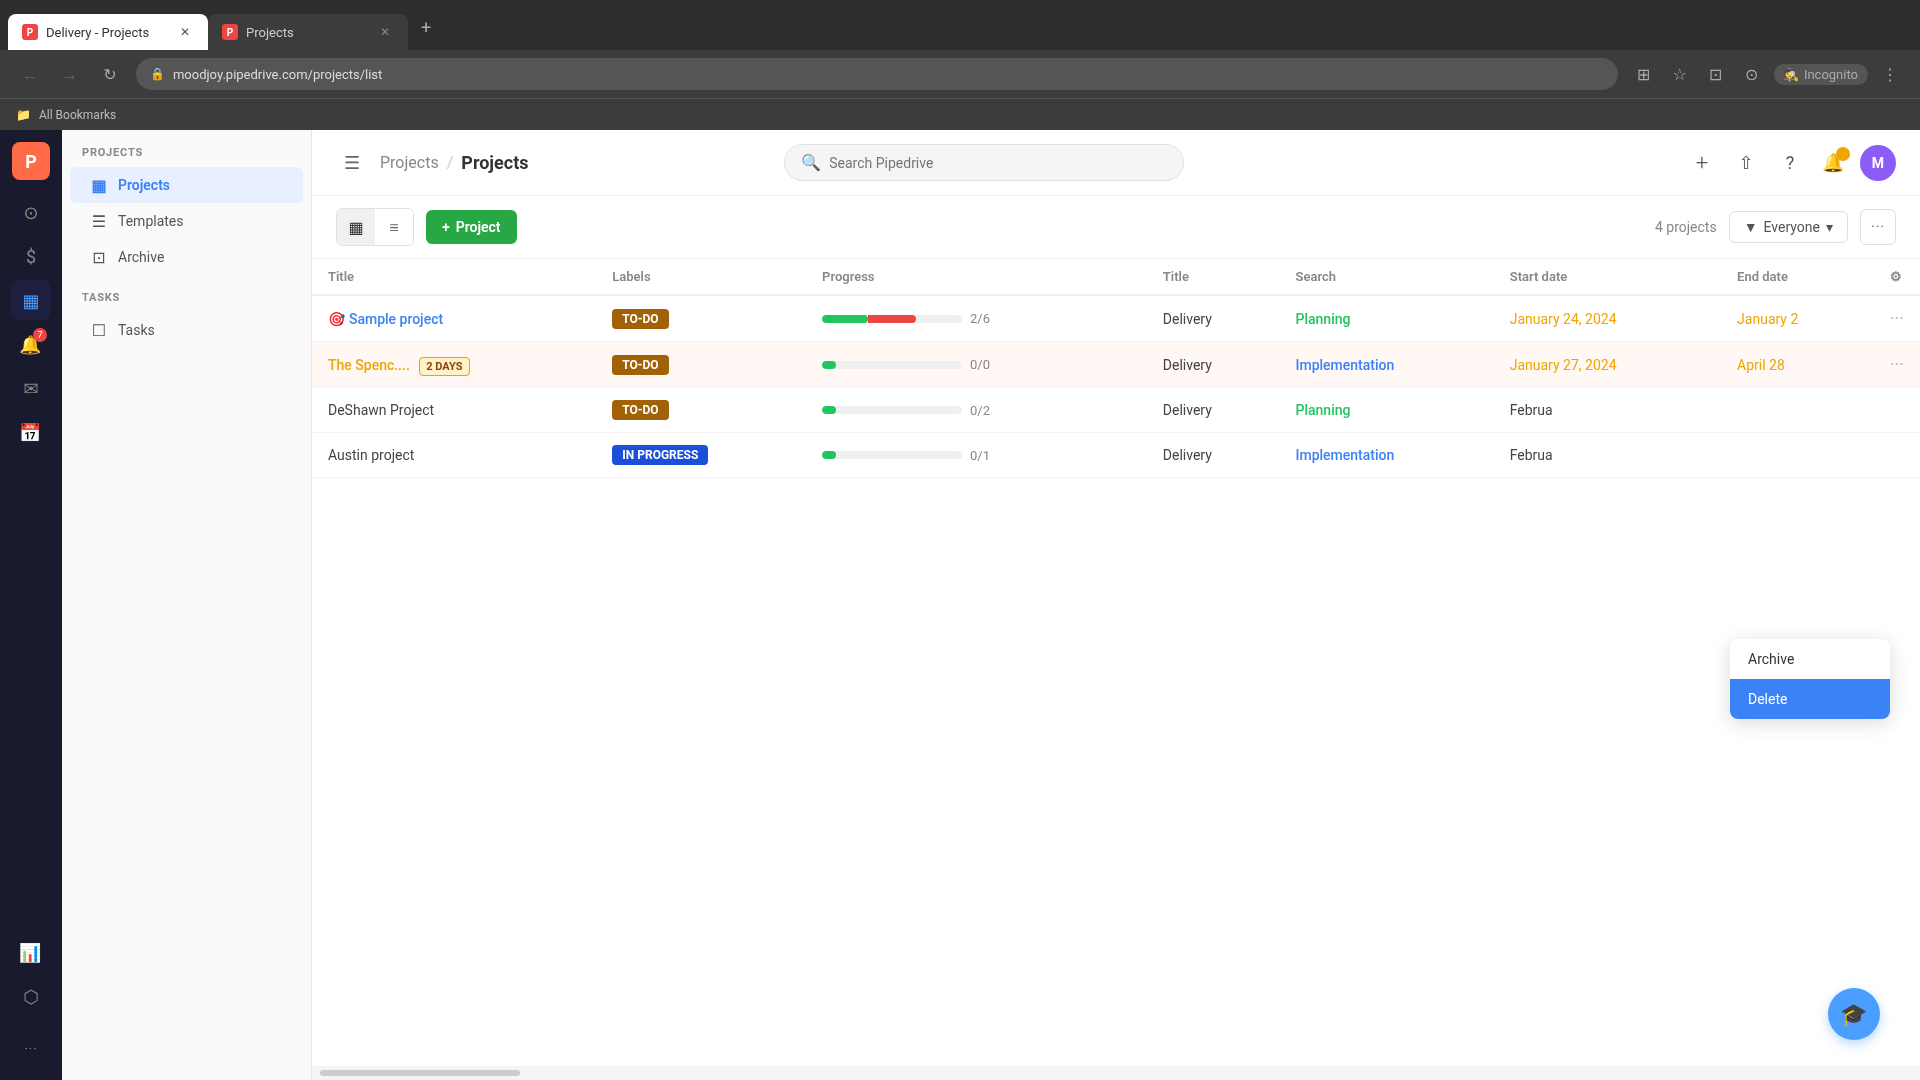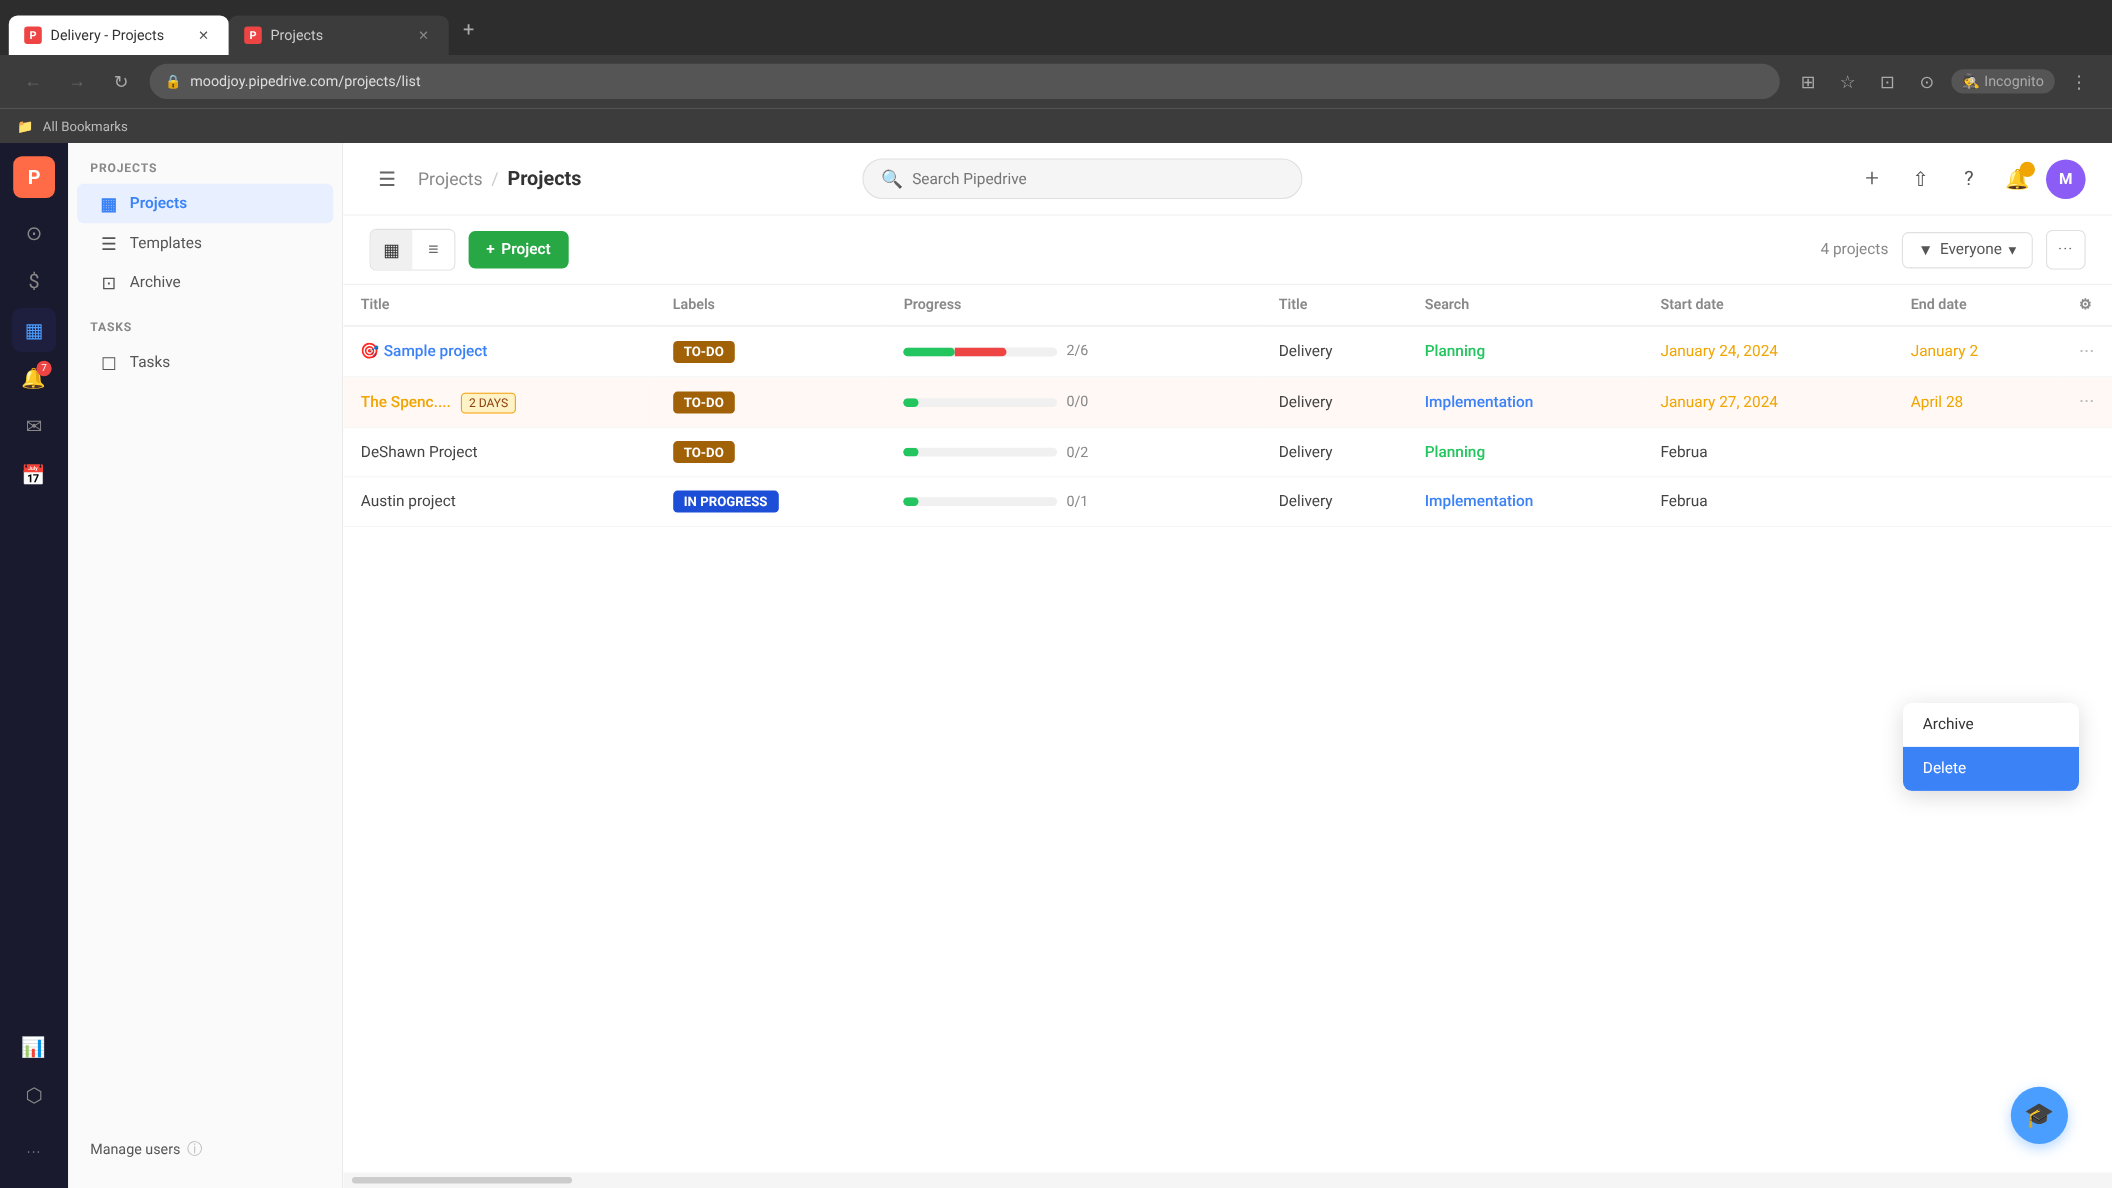--- a/index.html
+++ b/index.html
@@ -75,21 +75,21 @@
     
     .table-container { flex: 1; overflow: auto; position: relative; }
     .projects-table { width: 100%; border-collapse: collapse; }
     .projects-table th { text-align: left; padding: 10px 16px; font-size: 13px; font-weight: 600; color: #888; border-bottom: 2px solid #f0f0f0; background: #fff; white-space: nowrap; position: sticky; top: 0; }
     .projects-table td { padding: 12px 16px; font-size: 14px; color: #444; border-bottom: 1px solid #f5f5f5; white-space: nowrap; }
     .project-title-link { color: #f0a500; cursor: pointer; font-weight: 500; }
     .project-title-link.blue { color: #3b82f6; }
     .label-badge { display: inline-flex; align-items: center; padding: 3px 10px; border-radius: 4px; font-size: 12px; font-weight: 700; color: white; }
     .label-todo { background: #a16207; }
     .label-inprogress { background: #1d4ed8; }
-    .days-badge { background: #fef3c7; color: #92400e; border: 1px solid #f59e0b; border-radius: 4px; padding: 2px 6px; font-size: 11px; font-weight: 400; margin-left: 6px; }
+    .days-badge { background: #fef3c7; color: #92400e; border: 1px solid #f59e0b; border-radius: 4px; padding: 2px 6px; font-size: 11px; font-weight: 700; margin-left: 6px; }
     .progress-cell { display: flex; align-items: center; gap: 8px; }
     .progress-bar-container { width: 140px; height: 8px; background: #f0f0f0; border-radius: 4px; overflow: hidden; position: relative; }
     .progress-bar-fill { height: 100%; background: #22c55e; border-radius: 4px; }
     .progress-bar-red { position: absolute; top: 0; left: 33%; height: 100%; background: #ef4444; border-radius: 0 4px 4px 0; width: 34%; }
     .progress-text { font-size: 13px; color: #888; min-width: 28px; }
     .board-text { color: #444; }
     .phase-planning { color: #22c55e; font-weight: 500; }
     .phase-implementation { color: #3b82f6; font-weight: 500; }
     .date-text { color: #f0a500; }
     .row-actions { color: #bbb; cursor: pointer; font-size: 18px; }
@@ -202,24 +202,20 @@
       <div class="sidebar-item">
         <div class="item-icon">⊡</div>
         <span>Archive</span>
       </div>
       <div class="sidebar-tasks-label">TASKS</div>
       <div class="sidebar-item">
         <div class="item-icon">☐</div>
         <span>Tasks</span>
       </div>
       <div style="flex:1"></div>
-      <div class="manage-users">
-        <span>Manage users</span>
-        <span style="color:#bbb; font-size:14px;">ⓘ</span>
-      </div>
     </div>
   </div>
 
   <div class="main-content">
 
     <div class="content-header">
       <div class="header-menu-btn">
         <span>☰</span>
       </div>
       <div class="breadcrumb">

